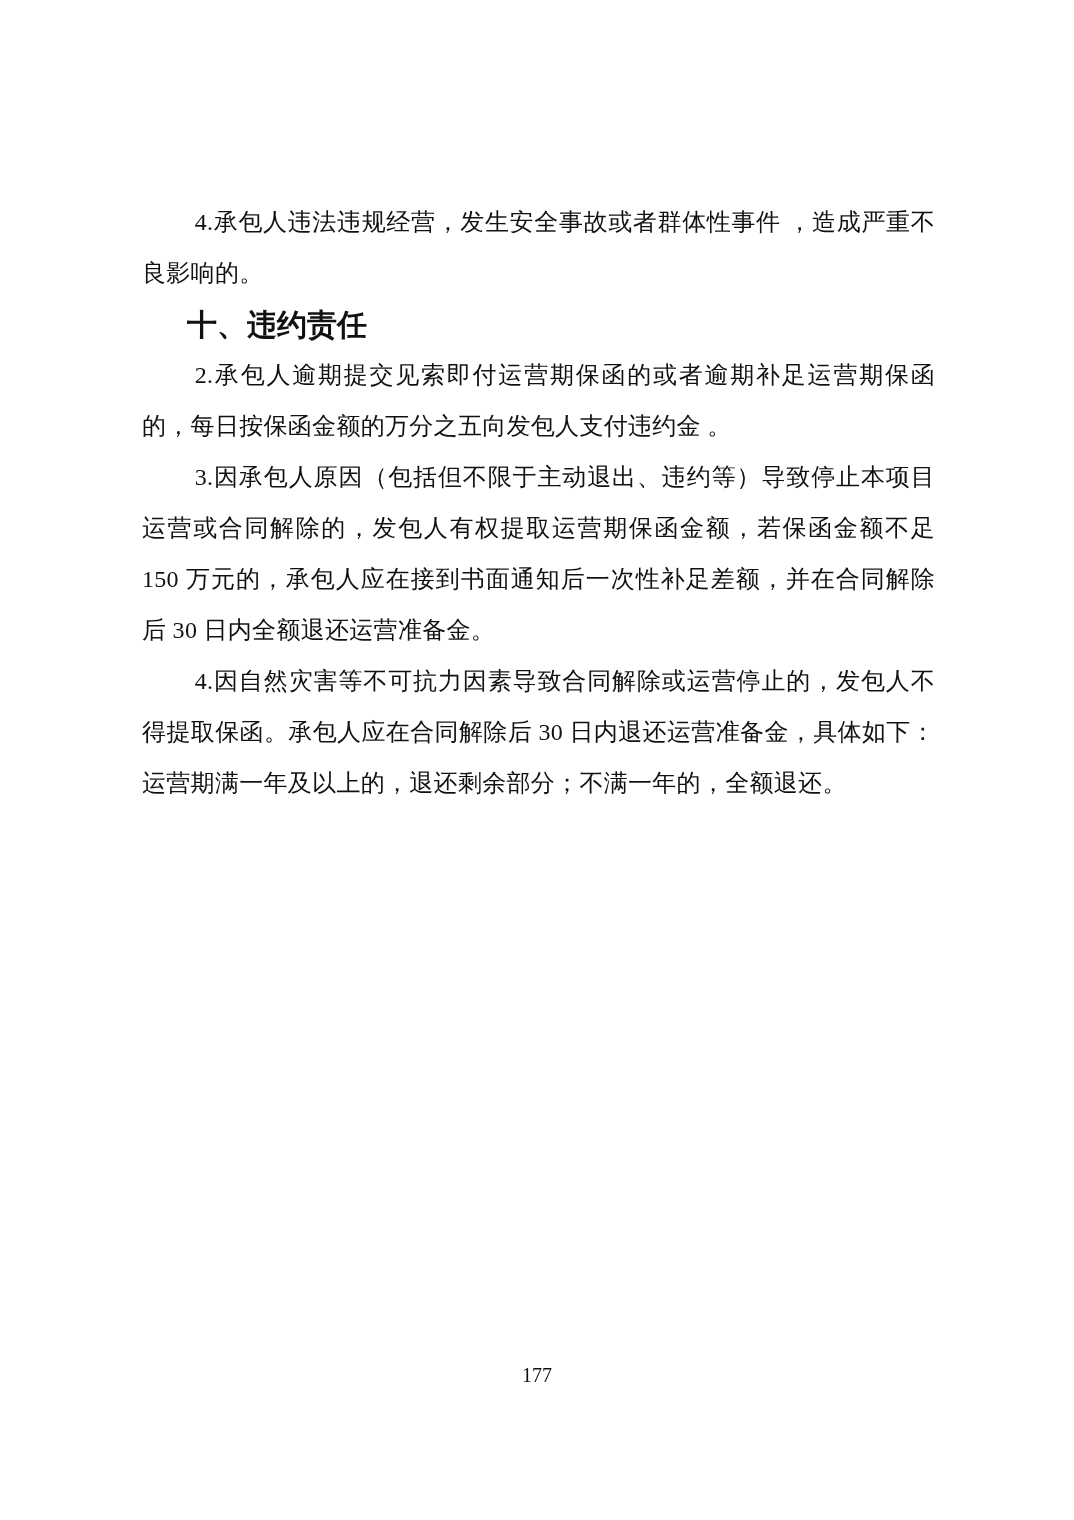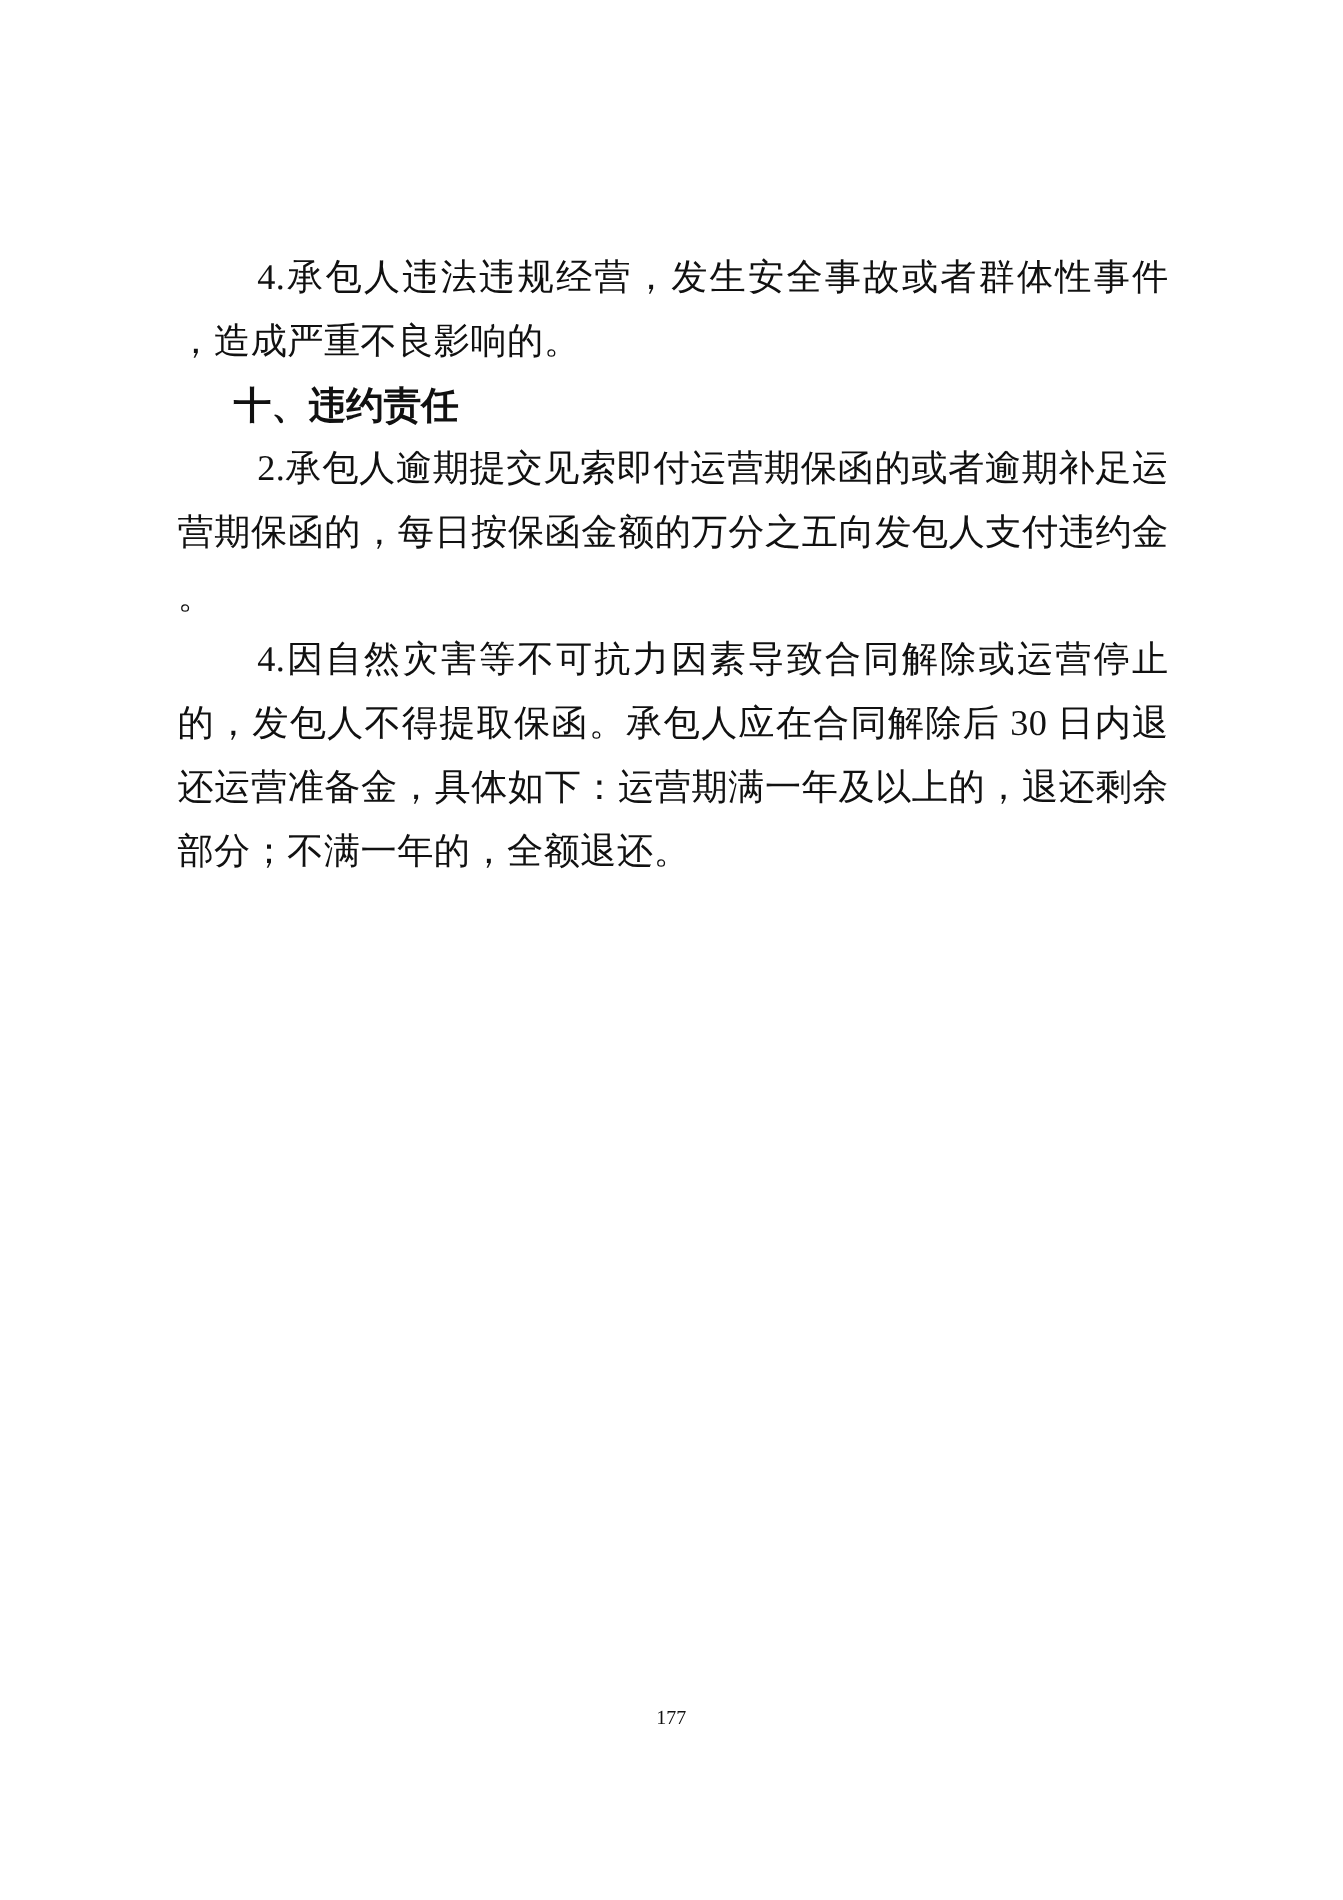--- a/index.html
+++ b/index.html
@@ -18,21 +18,21 @@
   }
   .content {
     position: absolute;
     left: 142px;
     top: 197px;
     width: 793px;
   }
   p.body {
     margin: 0;
     font-family: "Liberation Serif", "DejaVu Serif", serif;
-    font-size: 29px;
+    font-size: 24px;
     line-height: 51px;
     text-align: justify;
     text-justify: inter-character;
     text-indent: 2.2em;
     letter-spacing: 0.3px;
   }
   h2.heading {
     margin: 0;
     font-family: Liberation Sans, sans-serif;
     font-weight: 700;
@@ -41,29 +41,30 @@
     text-indent: 1.5em;
     text-align: left;
   }
   .page-number {
     position: absolute;
     top: 1363px;
     left: 0;
     width: 100%;
     text-align: center;
     font-family: "Liberation Serif", "DejaVu Serif", serif;
-    font-size: 16px;
+    font-size: 20px;
     line-height: 24px;
     color: #111111;
   }
 </style>
 </head>
 <body>
 
 <div class="page">
   <div class="content">
     <p class="body">4.承包人违法违规经营，发生安全事故或者群体性事件 ，造成严重不良影响的。</p>
     <h2 class="heading">十、违约责任</h2>
     <p class="body">2.承包人逾期提交见索即付运营期保函的或者逾期补足运营期保函的，每日按保函金额的万分之五向发包人支付违约金 。</p>
+    <p class="body">3.因承包人原因（包括但不限于主动退出、违约等）导致停止本项目运营或合同解除的，发包人有权提取运营期保函金额，若保函金额不足 150 万元的，承包人应在接到书面通知后一次性补足差额，并在合同解除后 30 日内全额退还运营准备金。</p>
     <p class="body">4.因自然灾害等不可抗力因素导致合同解除或运营停止的，发包人不得提取保函。承包人应在合同解除后 30 日内退还运营准备金，具体如下：运营期满一年及以上的，退还剩余部分；不满一年的，全额退还。</p>
   </div>
   <div class="page-number">177</div>
 </div>
 
 </body></html>

